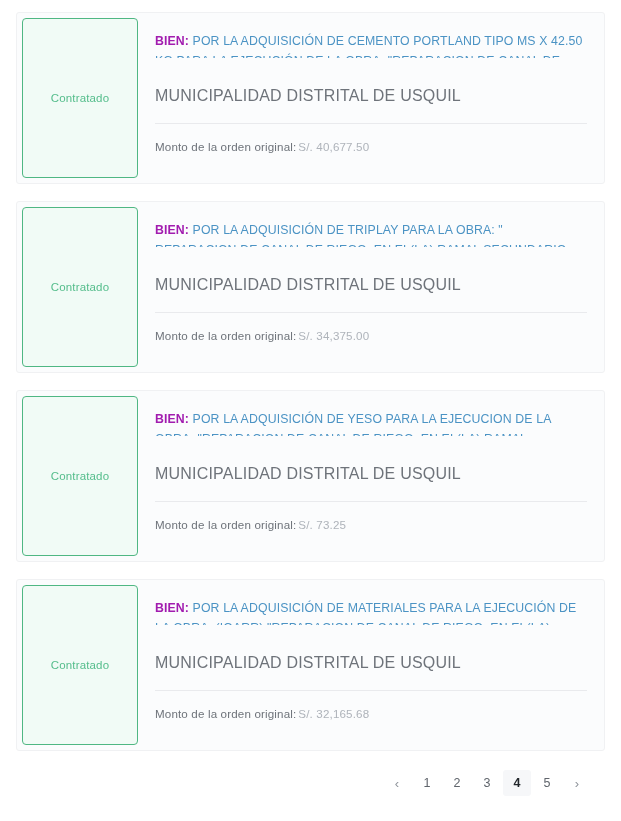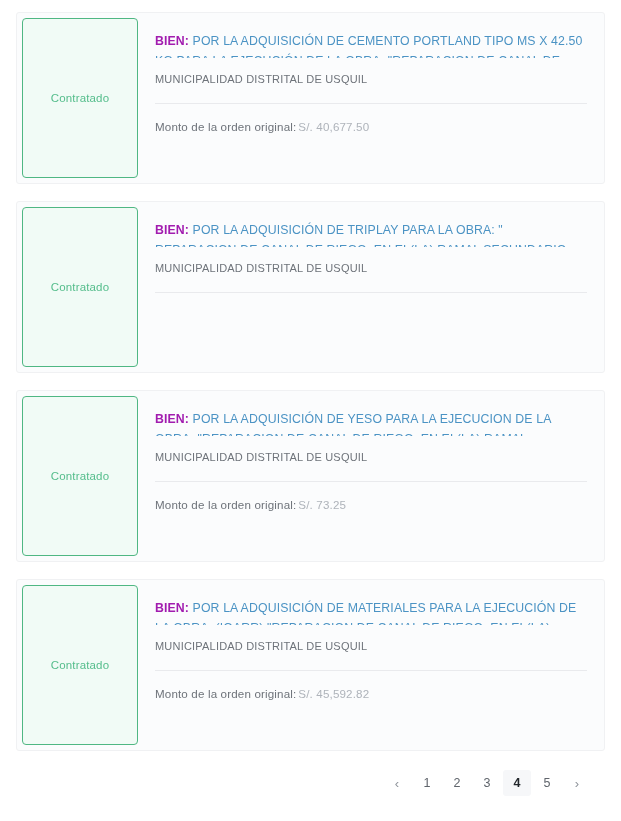--- a/index.html
+++ b/index.html
@@ -75,22 +75,22 @@
     max-height: 2.1em;
     overflow: hidden;
   }
 
   .card-title .bien-label {
     font-weight: bold;
     color: #a21caf;
   }
 
   .card-entity {
-    margin-top: 14px;
-    font-size: 11px;
+    margin-top: 27px;
+    font-size: 16px;
     color: #6e737a;
     letter-spacing: 0.2px;
     line-height: 1.4;
   }
 
   .card-divider {
     margin-top: 16px;
     height: 1px;
     background: #e9eaed;
     width: 100%;
@@ -168,20 +168,21 @@
         </div>
       </div>
       <div class="result-card">
         <div class="status-panel">
           <span class="status-label">Contratado</span>
         </div>
         <div class="card-body">
           <div class="card-title"><span class="bien-label">BIEN:</span><span> POR LA ADQUISICIÓN DE TRIPLAY PARA LA OBRA: " REPARACION DE CANAL DE RIEGO; EN EL(LA) RAMAL SECUNDARIO (CUSHPE) DEL…</span></div>
           <div class="card-entity">MUNICIPALIDAD DISTRITAL DE USQUIL</div>
           <div class="card-divider"></div>
+          <div class="card-amount"><span>Monto de la orden original:</span><span class="amount-value">S/. 34,375.00</span></div>
         </div>
       </div>
       <div class="result-card">
         <div class="status-panel">
           <span class="status-label">Contratado</span>
         </div>
         <div class="card-body">
           <div class="card-title"><span class="bien-label">BIEN:</span><span> POR LA ADQUISICIÓN DE YESO PARA LA EJECUCION DE LA OBRA: "REPARACION DE CANAL DE RIEGO; EN EL(LA) RAMAL SECUNDARIO…</span></div>
           <div class="card-entity">MUNICIPALIDAD DISTRITAL DE USQUIL</div>
           <div class="card-divider"></div>
@@ -189,21 +190,21 @@
         </div>
       </div>
       <div class="result-card">
         <div class="status-panel">
           <span class="status-label">Contratado</span>
         </div>
         <div class="card-body">
           <div class="card-title"><span class="bien-label">BIEN:</span><span> POR LA ADQUISICIÓN DE MATERIALES PARA LA EJECUCIÓN DE LA OBRA: (IOARR) "REPARACION DE CANAL DE RIEGO; EN EL(LA) RAMA…</span></div>
           <div class="card-entity">MUNICIPALIDAD DISTRITAL DE USQUIL</div>
           <div class="card-divider"></div>
-          <div class="card-amount"><span>Monto de la orden original:</span><span class="amount-value">S/. 45,592.82</span></div>
+          <div class="card-amount"><span>Monto de la orden original:</span><span class="amount-value">S/. 32,165.68</span></div>
         </div>
       </div>
     </div>
 
   <div class="pagination-bar">
     <div class="pagination">
       <button class="page-btn arrow">‹</button>
       <div class="page-numbers" style="display:flex;align-items:center;gap:2px;">
           <button class="page-btn">1</button>
           <button class="page-btn">2</button>

